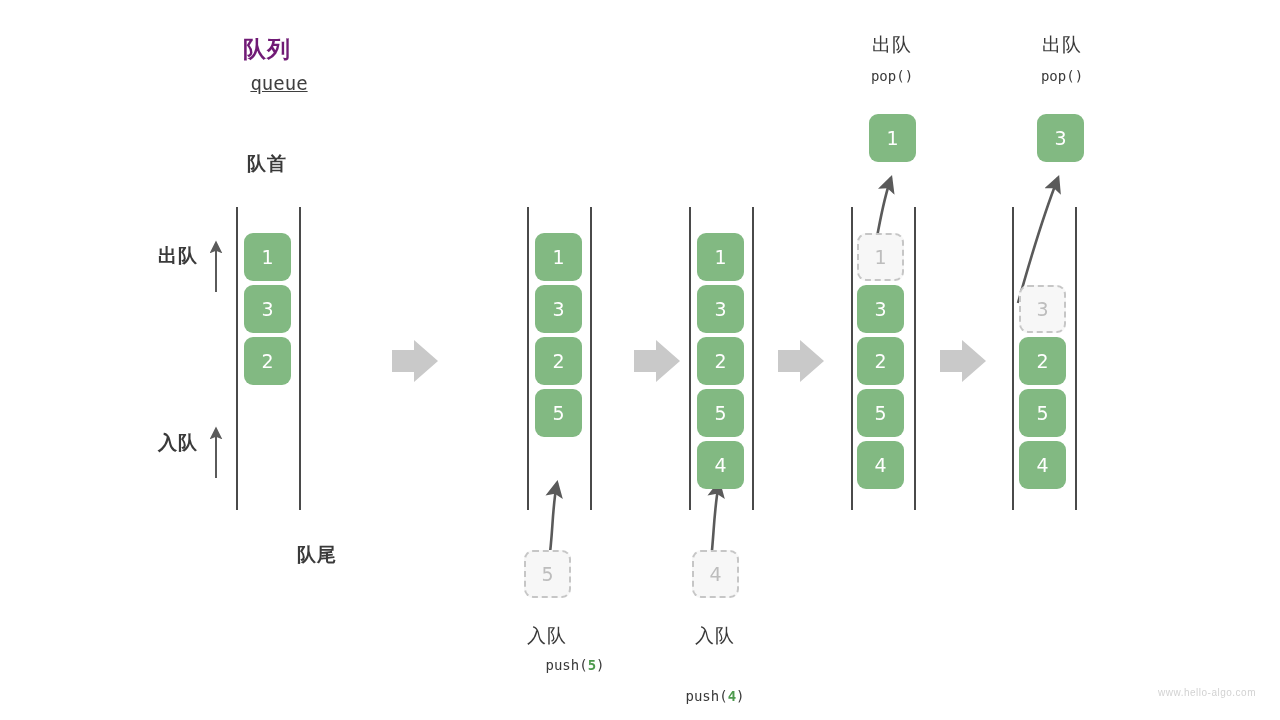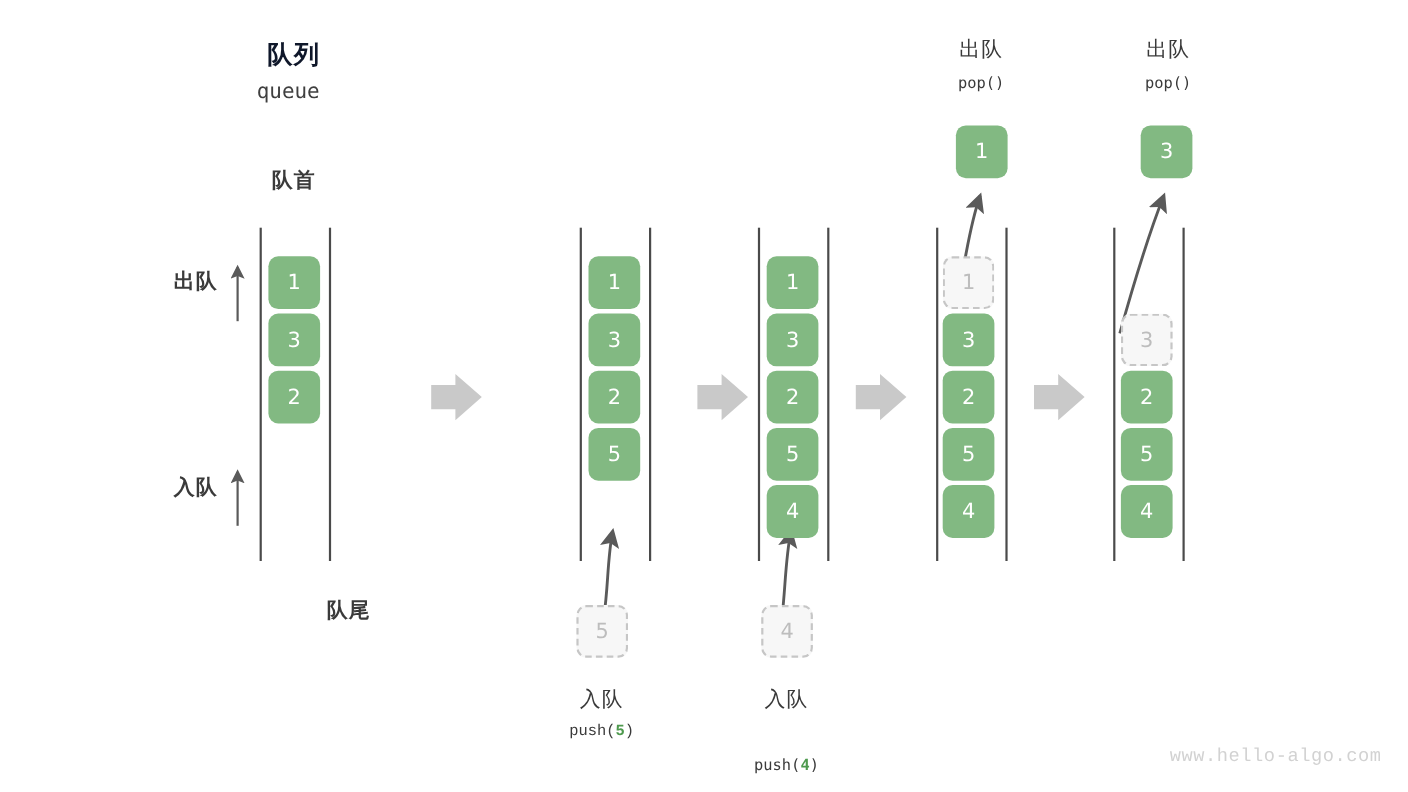--- a/index.html
+++ b/index.html
@@ -17,21 +17,21 @@
     position: relative;
     width: 1280px;
     height: 720px;
   }
   .abs { position: absolute; }
 
   
   .title-cn {
     font-size: 23px;
     font-weight: bold;
-    color: #0f172a;
+    color: #701a75;
     text-align: center;
     letter-spacing: 1px;
   }
   .title-en {
     font-size: 19px;
     font-family: "DejaVu Sans Mono", "Liberation Mono", monospace;
     color: #3f3f3f;
     text-align: center;
   }
   .lab-cn-bold {
@@ -50,22 +50,22 @@
   .op-code {
     font-size: 14px;
     font-family: "DejaVu Sans Mono", "Liberation Mono", monospace;
     color: #3a3a3a;
     text-align: center;
     white-space: pre;
   }
   .op-code .num { color: #4e9a4e; font-weight: bold; }
 
   .watermark {
-    font-size: 17px;
-    font-family: Liberation Mono, monospace;
+    font-size: 10px;
+    font-family: Liberation Sans, sans-serif;
     color: #d2d2d2;
     letter-spacing: 0.5px;
   }
 
   
   .rail {
     position: absolute;
     width: 2px;
     background: #4a4a4a;
   }
@@ -136,21 +136,21 @@
     </g>
 
     <path d="M549,560 C553,535 552,508 557,483" stroke="#5a5a5a" stroke-width="2.6" fill="none" marker-end="url(#ah2)"></path>
     <path d="M711,560 C714,535 714,508 719,483" stroke="#5a5a5a" stroke-width="2.6" fill="none" marker-end="url(#ah2)"></path>
 
     <path d="M877,237 C881,216 884,198 891,178" stroke="#5a5a5a" stroke-width="2.6" fill="none" marker-end="url(#ah2)"></path>
     <path d="M1018,303 C1030,260 1043,216 1058,178" stroke="#5a5a5a" stroke-width="2.6" fill="none" marker-end="url(#ah2)"></path>
   </svg>
 
   <div class="abs title-cn" style="left:197px; top:34px; width:140px;">队列</div>
-  <div class="abs title-en" style="left:192px; top:72px; width:140px;">queue</div>
+  <div class="abs title-en" style="left:209px; top:72px; width:140px;text-decoration:underline;">queue</div>
 
   <div class="abs lab-cn-bold" style="left:197px; top:151px; width:140px;">队首</div>
   <div class="abs lab-cn-bold" style="left:197px; top:542px; width:140px;text-align:right;">队尾</div>
   <div class="abs lab-cn-bold" style="left:126px; top:243px; width:72px; text-align:right;">出队</div>
   <div class="abs lab-cn-bold" style="left:126px; top:430px; width:72px; text-align:right;">入队</div>
 
   <div>
     <div class="rail" style="left:236px; top:207px; height:303px;"></div>
     <div class="rail" style="left:299px; top:207px; height:303px;"></div>
     <div class="cell abs" style="left:244px; top:233px;">1</div>
@@ -161,21 +161,21 @@
   <div>
     <div class="rail" style="left:527px; top:207px; height:303px;"></div>
     <div class="rail" style="left:590px; top:207px; height:303px;"></div>
     <div class="cell abs" style="left:535px; top:233px;">1</div>
     <div class="cell abs" style="left:535px; top:285px;">3</div>
     <div class="cell abs" style="left:535px; top:337px;">2</div>
     <div class="cell abs" style="left:535px; top:389px;">5</div>
     <div class="cell ghost abs" style="left:524px; top:550px;">5</div>
   </div>
   <div class="abs op-cn" style="left:477px; top:623px; width:140px;">入队</div>
-  <div class="abs op-code" style="left:477px; top:657px; width:140px;font-family:Liberation Mono, monospace;"><span>push(</span><span class="num">5</span><span>)</span></div>
+  <div class="abs op-code" style="left:505px; top:657px; width:140px;"><span>push(</span><span class="num">5</span><span>)</span></div>
 
   <div>
     <div class="rail" style="left:689px; top:207px; height:303px;"></div>
     <div class="rail" style="left:752px; top:207px; height:303px;"></div>
     <div class="cell abs" style="left:697px; top:233px;">1</div>
     <div class="cell abs" style="left:697px; top:285px;">3</div>
     <div class="cell abs" style="left:697px; top:337px;">2</div>
     <div class="cell abs" style="left:697px; top:389px;">5</div>
     <div class="cell abs" style="left:697px; top:441px;">4</div>
     <div class="cell ghost abs" style="left:692px; top:550px;">4</div>

